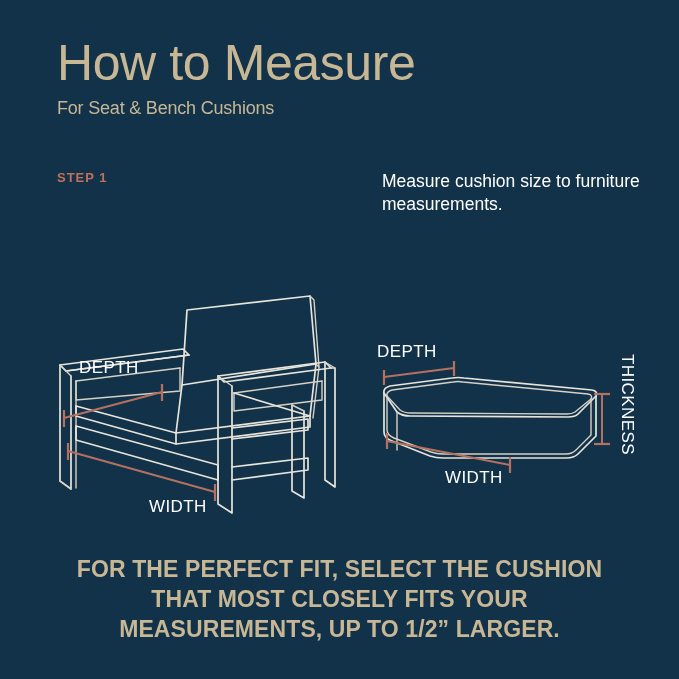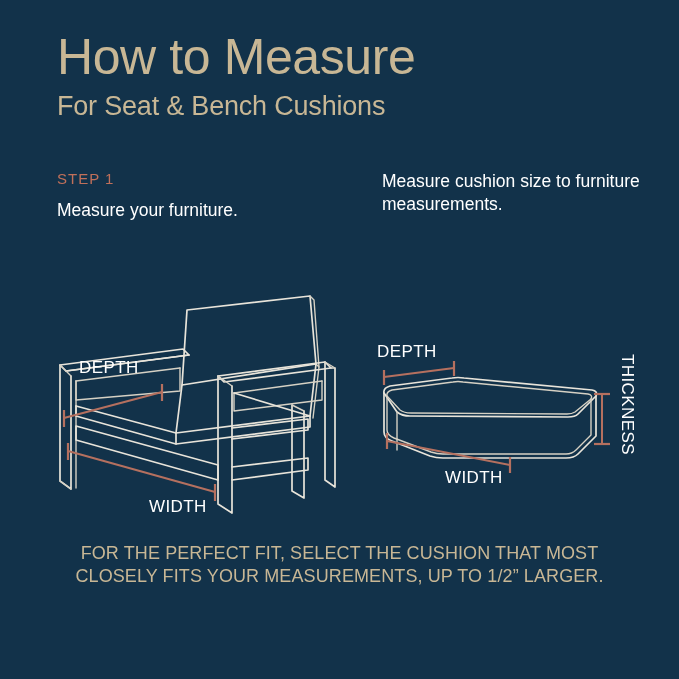--- a/index.html
+++ b/index.html
@@ -15,56 +15,56 @@
     background: #12324a;
     overflow: hidden;
     font-family: "Liberation Sans", sans-serif;
     -webkit-font-smoothing: antialiased;
   }
 
   
   #header {
     position: absolute;
     left: 57px;
-    top: 32px;
+    top: 38px;
     width: 580px;
   }
   #title {
     color: #c8b795;
     font-size: 50px;
     font-weight: 400;
     letter-spacing: -0.4px;
     line-height: 1.0;
     margin: 0;
     white-space: nowrap;
   }
   #subtitle {
     color: #c8b795;
-    font-size: 27px;
+    font-size: 18px;
     font-weight: 400;
     letter-spacing: -0.2px;
     line-height: 1.0;
     margin: 11px 0 0 0;
     white-space: nowrap;
   }
 
   
   .step-col {
     position: absolute;
     top: 170px;
   }
   #step-1 { left: 57px;  width: 300px; }
   #step-2 { left: 382px; width: 270px; }
 
   .step-kicker {
     color: #c0705a;
-    font-size: 15px;
-    font-weight: normal;
+    font-size: 13px;
+    font-weight: bold;
     letter-spacing: 1.0px;
-    margin: 0 0 12px 0;
+    margin: 0 0 24px 0;
   }
   .step-body {
     color: #ffffff;
     font-size: 17.5px;
     font-weight: 400;
     line-height: 1.34;
     margin: 0;
   }
 
   
@@ -128,41 +128,40 @@
   
   #footer {
     position: absolute;
     left: 0;
     top: 538px;
     width: 679px;
     text-align: center;
   }
   #footer-text {
     color: #c8b795;
-    font-size: 18px;
-    font-weight: 400;
+    font-size: 23px;
+    font-weight: 700;
     line-height: 1.30;
     letter-spacing: 0.1px;
-    margin: 4px;
+    margin: 17px;
     padding: 0 40px;
   }
 </style>
 </head>
 <body>
 
 <div id="page">
 
   <div id="header">
     <h1 id="title">How to Measure</h1>
     <h2 id="subtitle">For Seat &amp; Bench Cushions</h2>
   </div>
 
   <div id="step-1" class="step-col">
     <p class="step-kicker">STEP 1</p>
-    <p class="step-body">Measure your furniture.</p>
   </div>
 
   <div id="step-2" class="step-col">
     <p class="step-body">Measure cushion size to furniture measurements.</p>
   </div>
 
   <div id="chair-diagram">
     <svg class="diagram-svg" viewBox="0 0 320 265">
 
       <g>

